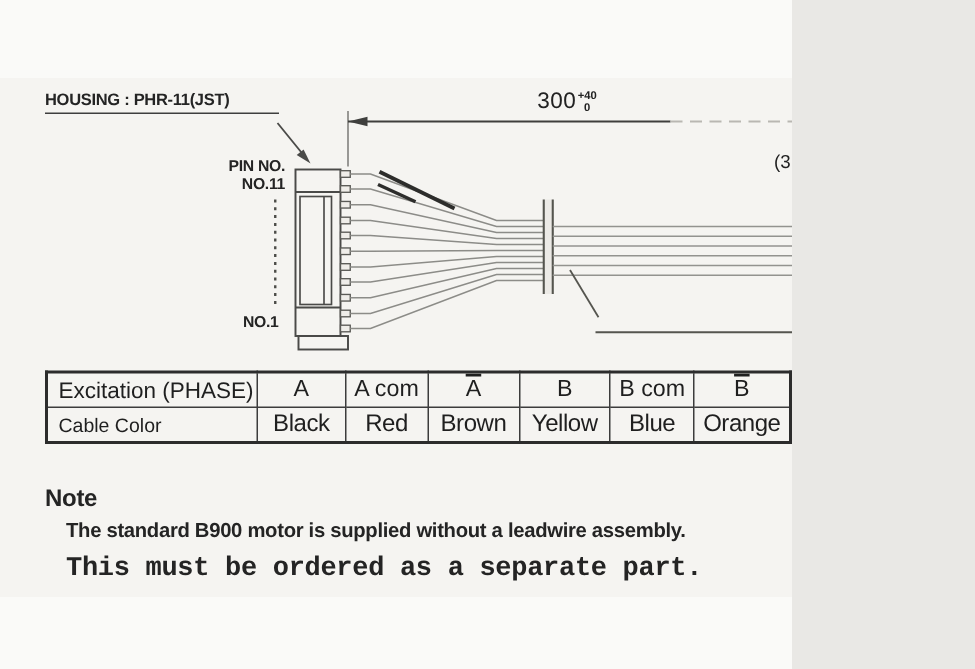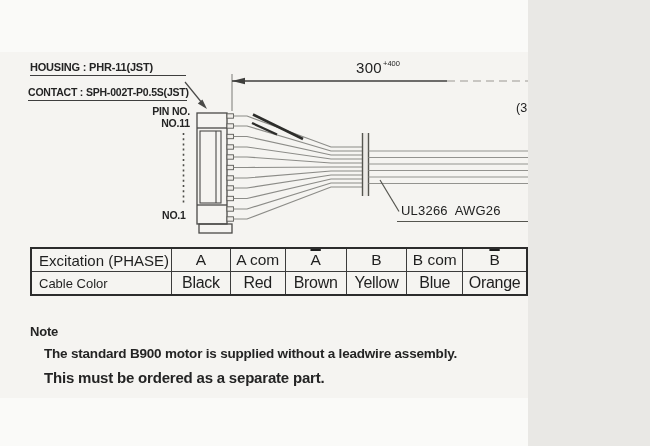--- a/index.html
+++ b/index.html
@@ -8,44 +8,44 @@
   .strip-top{position:absolute;left:0;top:0;width:650px;height:52px;background:#fafaf8;}
   .strip-bottom{position:absolute;left:0;top:398px;width:650px;height:48px;background:#fafaf8;}
   svg.draw{position:absolute;left:0;top:0;width:650px;height:446px;}
   .abslbl{position:absolute;white-space:pre;}
   .eng{font-weight:bold;letter-spacing:-0.2px;color:#242424;}
   #housing-label{left:30px;top:61px;width:156px;height:14px;font-size:11px;border-bottom:1.3px solid #3e3e3e;}
   #contact-label{left:28px;top:86px;width:159px;height:14px;font-size:10.5px;border-bottom:1.3px solid #3e3e3e;}
   #pinno-label{left:138px;top:106px;width:52px;font-size:10.5px;line-height:11.5px;text-align:right;}
   #no1-label{left:162px;top:209px;font-size:10.5px;}
   #dim300{left:338px;top:59px;width:80px;display:flex;justify-content:center;align-items:flex-start;font-size:15px;letter-spacing:0.3px;color:#222;text-align:right;}
-  #dim300 .tol{display:inline-flex;flex-direction:row;align-items:center;font-size:7.5px;line-height:7.5px;margin-left:1px;padding-top:1px;letter-spacing:0;}
+  #dim300 .tol{display:inline-flex;flex-direction:column;align-items:center;font-size:7.5px;line-height:7.5px;margin-left:1px;padding-top:1px;letter-spacing:0;font-weight:bold;}
   #dim35{left:516px;top:101px;font-size:12.5px;color:#222;}
   #wire-spec{left:401px;top:203px;font-size:13px;letter-spacing:0.2px;color:#222;}
   
   #spec-table{position:absolute;left:30px;top:247px;border-collapse:collapse;table-layout:fixed;
               background:transparent;}
   #spec-table td{border:1.2px solid #3c3c3c;overflow:hidden;padding:0;}
   #spec-table{border:2px solid #2c2c2c;}
   #spec-table td.lbl{width:175px;text-align:left;padding-left:7px;}
   #spec-table td.val{width:70px;text-align:center;}
   #spec-table tr.r0 td{height:23px;}
   #spec-table tr.r1 td{height:22px;}
   #spec-table tr.r2 td{height:22px;}
   .lbl0{font-size:15.5px;}
   .lbl1{font-size:15px;margin-left:20px;}
   .lbl2{font-size:13px;}
   .v0{font-size:16px;}
   .v1{font-size:15.5px;}
   .v2{font-size:16px;letter-spacing:-0.3px;}
   .ovl{text-decoration:overline;text-decoration-thickness:1.5px;}
   
-  #note-title{left:30px;top:324px;font-size:13px;}
+  #note-title{left:30px;top:324px;font-size:16px;}
   #note-line1{left:44px;top:346px;font-size:13.5px;}
-  #note-line2{left:44px;top:369px;font-size:15px;}
+  #note-line2{left:44px;top:369px;font-size:18px;font-family:Liberation Mono, monospace;}
 </style>
 </head>
 <body>
 
 <div id="page">
   <div class="strip-top"></div>
   <div class="strip-bottom"></div>
 
   <svg class="draw" viewBox="0 0 650 446">
 
@@ -137,28 +137,26 @@
 
     <g stroke="#55554f" stroke-width="1.2">
       <line x1="380" y1="180" x2="399" y2="211.5"></line>
       <line x1="397" y1="221.5" x2="532" y2="221.5"></line>
     </g>
 
     <line x1="183.5" y1="133" x2="183.5" y2="203" stroke="#4c4c48" stroke-width="1.6" stroke-dasharray="2 3.2"></line>
   </svg>
 
   <div class="abslbl eng" id="housing-label">HOUSING : PHR-11(JST)</div>
-  <div class="abslbl eng" id="contact-label">CONTACT : SPH-002T-P0.5S(JST)</div>
   <div class="abslbl eng" id="pinno-label"><span>PIN NO.</span><br><span>NO.11</span></div>
   <div class="abslbl eng" id="no1-label">NO.1</div>
   <div class="abslbl" id="dim300">
     <span>300</span><span class="tol"><span>+40</span><span>0</span></span>
   </div>
   <div class="abslbl" id="dim35">(3.5)</div>
-  <div class="abslbl" id="wire-spec">UL3266  AWG26</div>
 
   <table id="spec-table">
     <tbody>
         <tr class="r1">
           <td class="lbl lbl1">Excitation (PHASE)</td>
           <td class="val v1">A</td>
           <td class="val v1">A com</td>
           <td class="val v1"><span class="ovl">A</span></td>
           <td class="val v1">B</td>
           <td class="val v1">B com</td>

